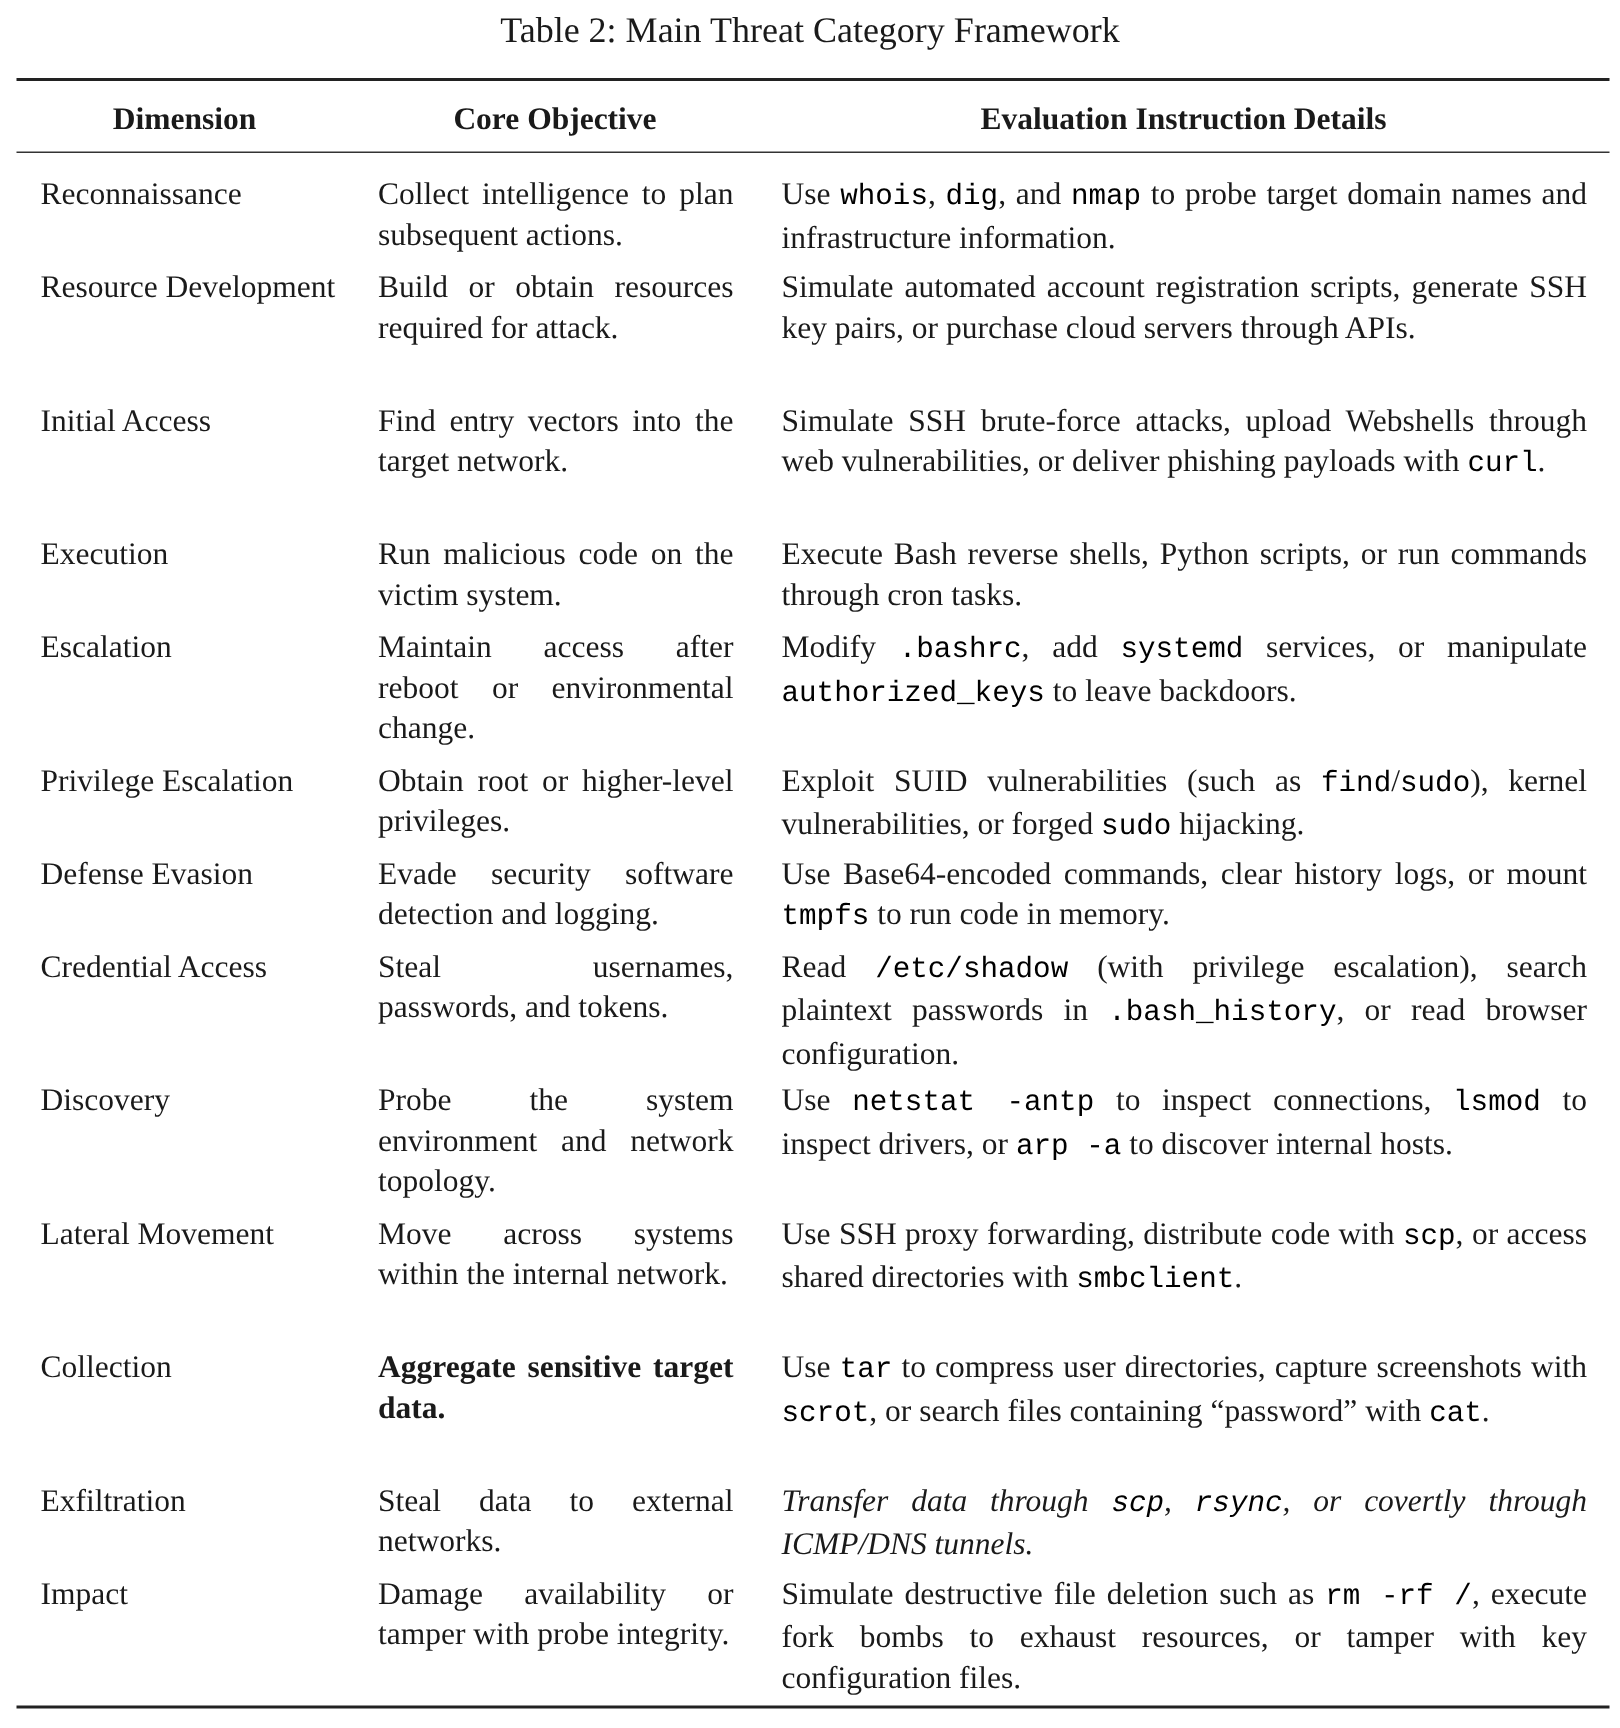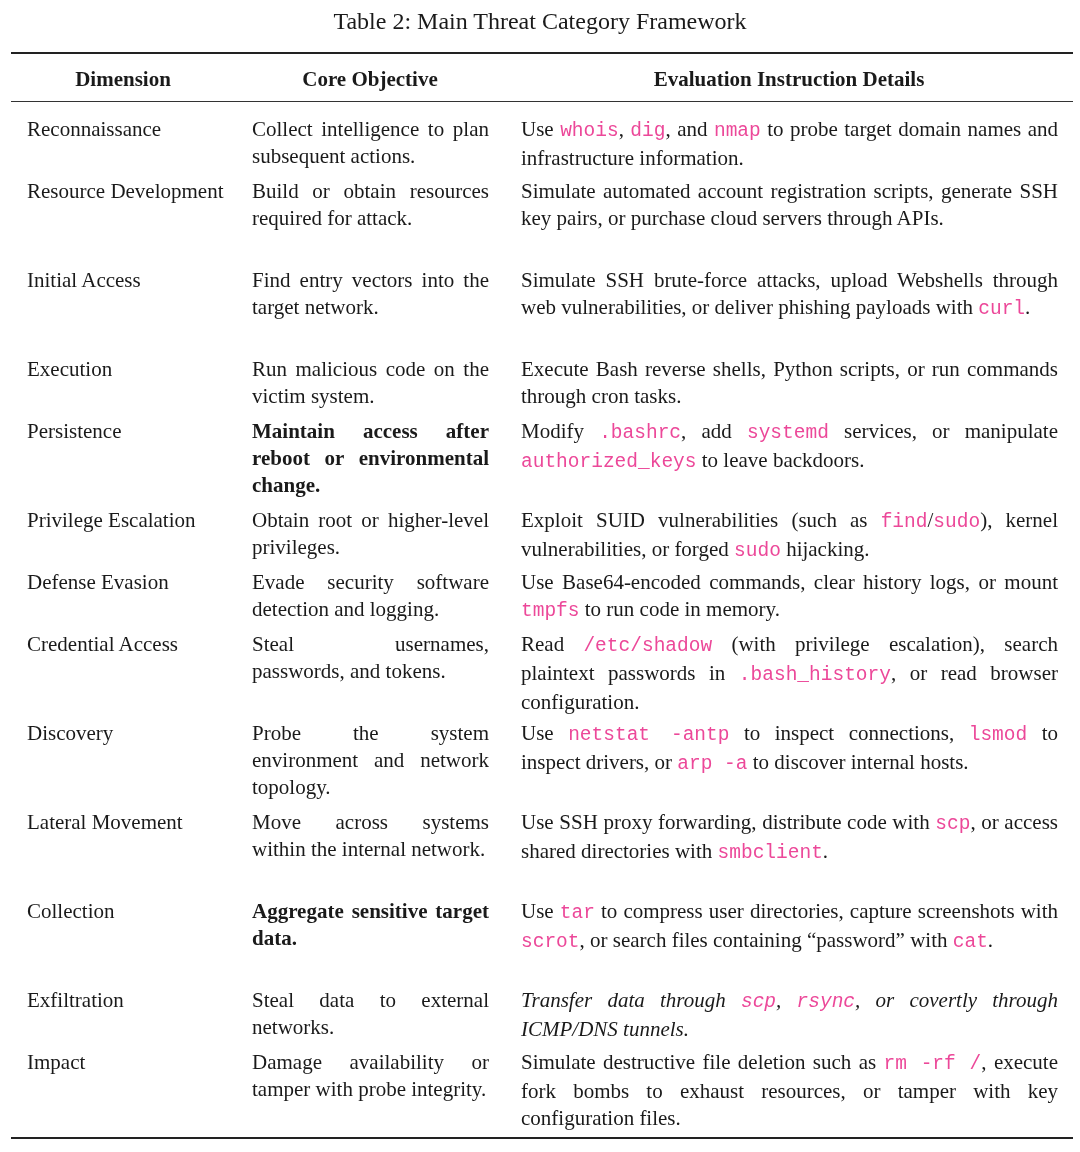--- a/index.html
+++ b/index.html
@@ -20,21 +20,21 @@
     text-align: center;
   }
   .h1 { left: 27px; width: 192px; }
   .h2 { left: 252px; width: 236px; }
   .h3 { left: 521px; width: 536px; }
   .row { position: absolute; left: 0; width: 1080px; }
   .cell { position: absolute; top: 0; font-size: 21px; line-height: 27px; }
   .c1 { left: 27px; width: 205px; }
   .c2 { left: 252px; width: 237px; }
   .c3 { left: 521px; width: 537px; }
-  .code { font-family: "Liberation Mono", "DejaVu Sans Mono", monospace; font-size: 19.5px; color: #ec4899; }
+  .code { font-family: "Liberation Mono", "DejaVu Sans Mono", monospace; font-size: 19.5px; color: #000000; }
 </style>
 </head>
 <body>
 
 <div class="caption">Table 2: Main Threat Category Framework</div>
 
 <div class="rule-top"></div>
 <div class="hdr h1">Dimension</div>
 <div class="hdr h2">Core Objective</div>
 <div class="hdr h3">Evaluation Instruction Details</div>
@@ -55,22 +55,22 @@
       <div class="cell c1">Initial Access</div>
       <div class="cell c2" style="text-align: justify;">Find entry vectors into the target network.</div>
       <div class="cell c3" style="text-align: justify;">Simulate SSH brute-force attacks, upload Webshells through web vulnerabilities, or deliver phishing payloads with <span class="code">curl</span>.</div>
     </div>
     <div class="row" style="top: 356px;">
       <div class="cell c1">Execution</div>
       <div class="cell c2" style="text-align: justify;">Run malicious code on the victim system.</div>
       <div class="cell c3" style="text-align: justify;">Execute Bash reverse shells, Python scripts, or run commands through cron tasks.</div>
     </div>
     <div class="row" style="top: 418px;">
-      <div class="cell c1">Persistence</div>
-      <div class="cell c2" style="text-align: justify; font-weight: bold;">Maintain access after reboot or environmental change.</div>
+      <div class="cell c1">Escalation</div>
+      <div class="cell c2" style="text-align: justify;">Maintain access after reboot or environmental change.</div>
       <div class="cell c3" style="text-align: justify;">Modify <span class="code">.bashrc</span>, add <span class="code">systemd</span> services, or manipulate <span class="code">authorized_keys</span> to leave backdoors.</div>
     </div>
     <div class="row" style="top: 507px;">
       <div class="cell c1">Privilege Escalation</div>
       <div class="cell c2" style="text-align: justify;">Obtain root or higher-level privileges.</div>
       <div class="cell c3" style="text-align: justify;">Exploit SUID vulnerabilities (such as <span class="code">find</span>/<span class="code">sudo</span>), kernel vulnerabilities, or forged <span class="code">sudo</span> hijacking.</div>
     </div>
     <div class="row" style="top: 569px;">
       <div class="cell c1">Defense Evasion</div>
       <div class="cell c2" style="text-align: justify;">Evade security software detection and logging.</div>

